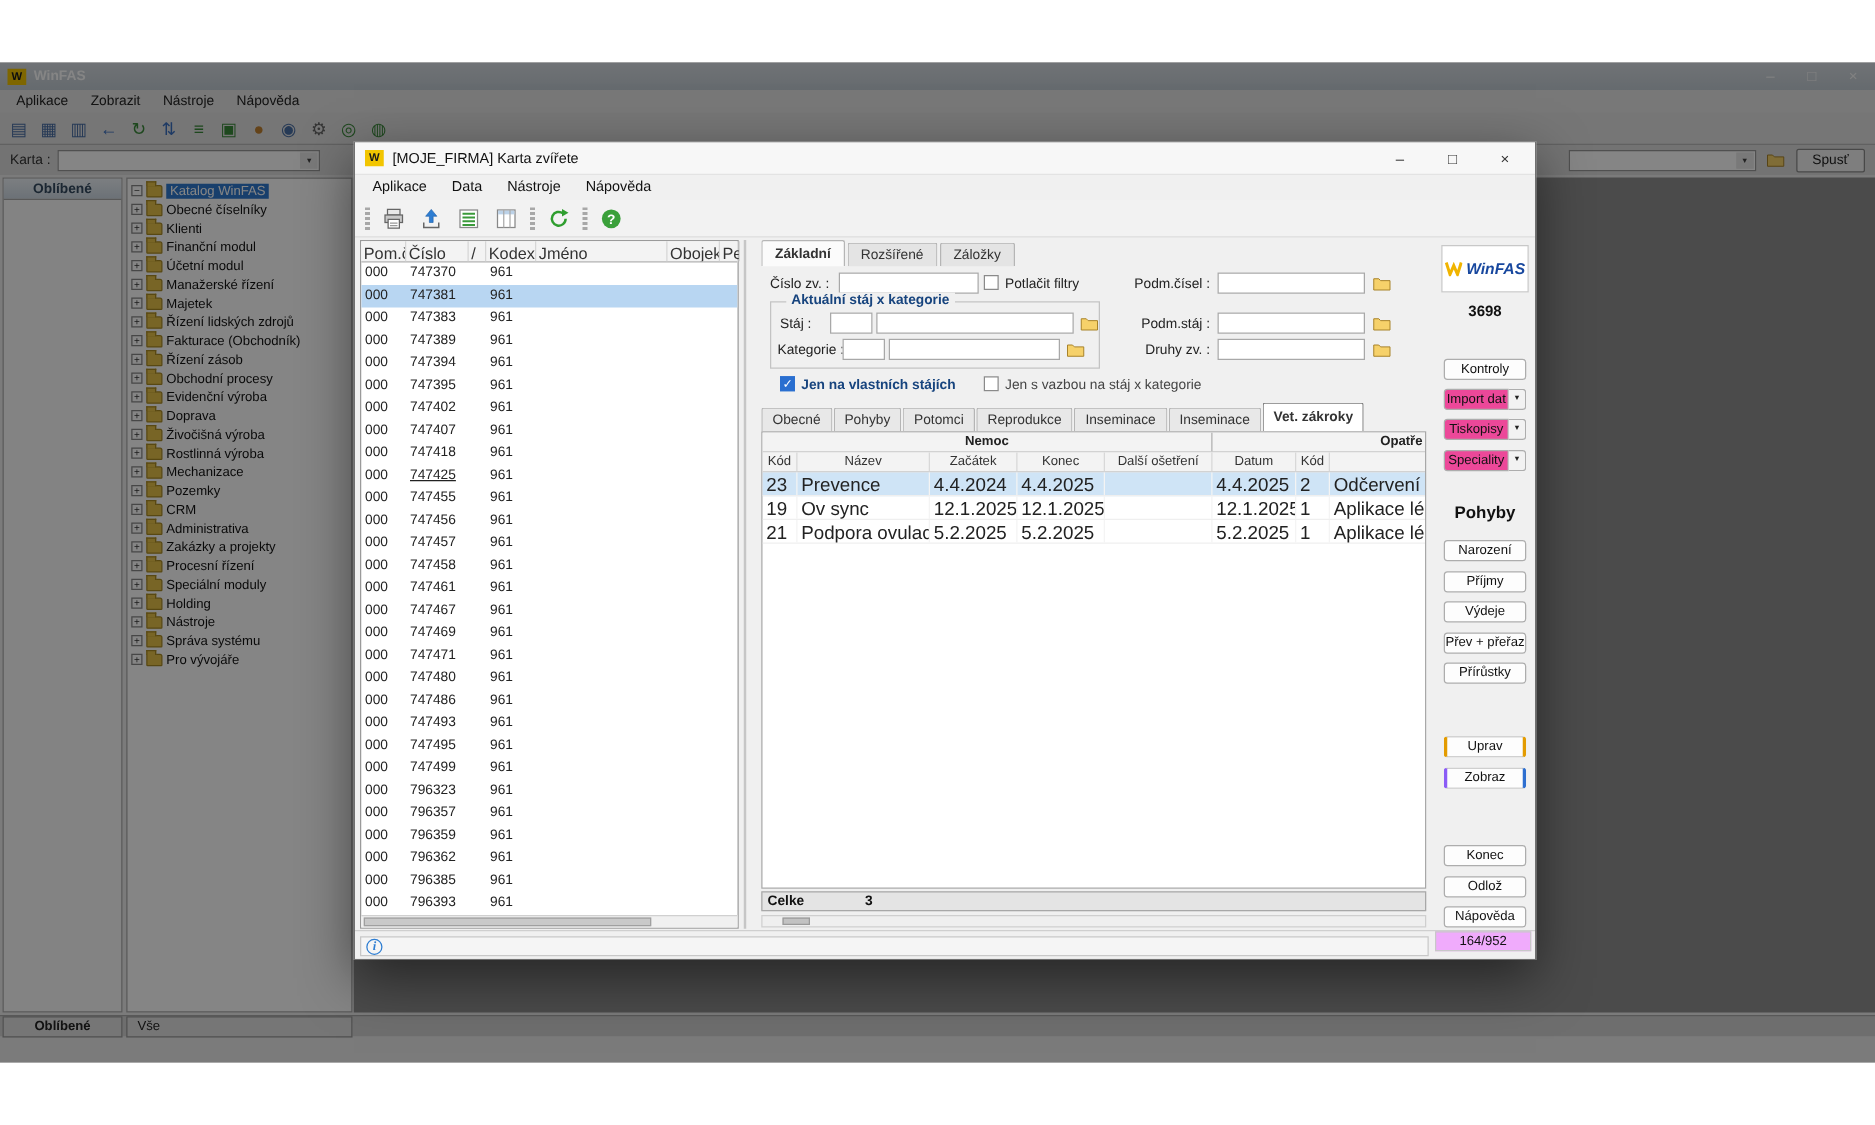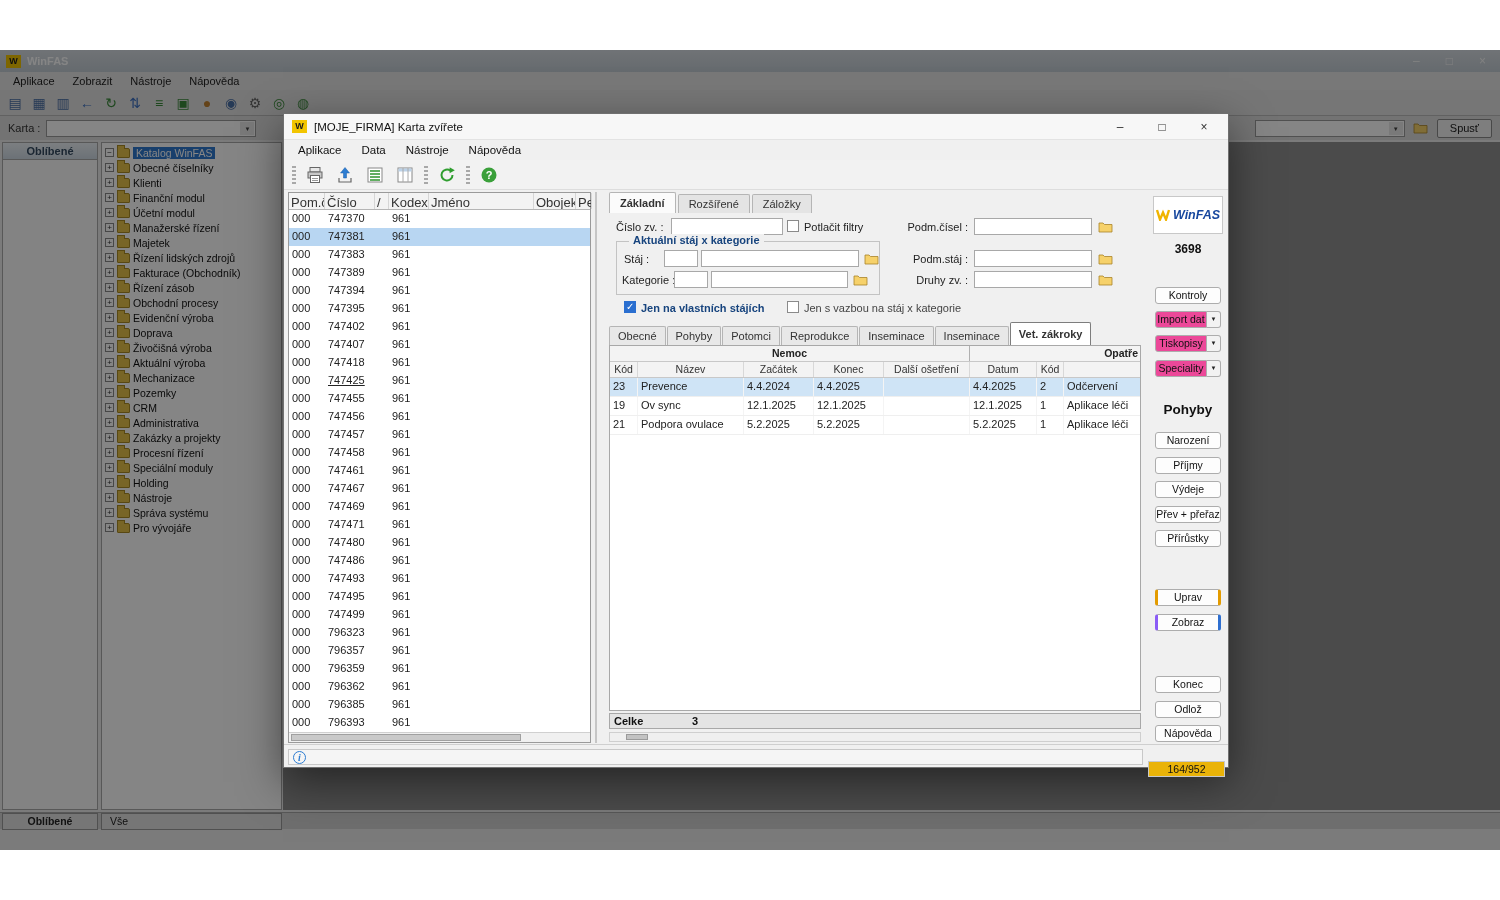--- a/index.html
+++ b/index.html
@@ -80,21 +80,21 @@
   .dtab.active{background:#fff;font-weight:bold;height:23px;line-height:22px;border-color:#7d7d7d}
 
   .vtable{position:absolute;left:325px;top:231px;width:532px;height:366px;background:#fff;border:1px solid #a8a8a8;overflow:hidden}
   .vgroup{display:flex;height:16px;background:#f3f3f3;border-bottom:1px solid #c8c8c8}
   .vg1{width:360px;text-align:center;font-size:10.5px;font-weight:bold;color:#222;border-right:1px solid #b0b0b0;line-height:15px}
   .vg2{flex:1;text-align:right;padding-right:2px;font-size:10.5px;font-weight:bold;color:#222;line-height:15px;overflow:hidden}
   .vcols{display:flex;height:16px;background:#f3f3f3;border-bottom:1px solid #c8c8c8}
   .vhcell{font-size:10.5px;color:#333;text-align:center;border-right:1px solid #d8d8d8;line-height:15px;overflow:hidden;white-space:nowrap;flex:0 0 auto}
   .vrow{display:flex;height:19px;border-bottom:1px solid #efefef}
   .vrow.sel{background:#cfe4f6}
-  .vcell{font-size:11px;color:#222;padding:2px 3px;overflow:hidden;white-space:nowrap;border-right:1px solid #f4f4f4;flex:0 0 auto}
+  .vcell{font-size:15px;color:#222;padding:2px 3px;overflow:hidden;white-space:nowrap;border-right:1px solid #f4f4f4;flex:0 0 auto}
   .vtotal{position:absolute;left:325px;top:599px;width:532px;height:16px;background:#e4e4e4;border:1px solid #a8a8a8}
   .vtotal .tl{position:absolute;left:4px;top:1px;font-weight:bold;font-size:11px;color:#111}
   .vtotal .tv{position:absolute;left:82px;top:1px;font-weight:bold;font-size:11px;color:#111}
   .vhscroll{position:absolute;left:325px;top:618px;width:532px;height:10px;background:#efefef;border:1px solid #cfcfcf}
   .vhscroll .thumb{position:absolute;left:16px;top:1px;width:22px;height:6px;background:#c2c2c2;border:1px solid #9a9a9a}
 
   .sb{position:absolute;left:868px;top:78px;width:74px;height:553px}
   .sb-logo{position:absolute;left:1px;top:4px;width:70px;height:38px;background:#fff;border:1px solid #c8c8c8;display:flex;align-items:center;justify-content:center;gap:3px}
   .sb-logo .txt{color:#17479e;font-weight:bold;font-style:italic;font-size:12.5px}
   .sb-num{position:absolute;left:0;width:72px;top:50px;text-align:center;font-weight:bold;font-size:12px;color:#111}
@@ -102,21 +102,21 @@
   .sbtn{position:absolute;left:3px;width:66px;height:17px;background:#fdfdfd;border:1px solid #adadad;border-radius:3px;font-size:10.5px;color:#111;text-align:center;line-height:15px;white-space:nowrap;overflow:hidden}
   .sbtn.uprav{border-left:3px solid #e39b00;border-right:3px solid #e39b00}
   .sbtn.zobraz{border-left:3px solid #8b5cf6;border-right:3px solid #2e6fd0}
   .sbtn-split{position:absolute;left:3px;width:66px;height:17px;display:flex}
   .sbtn-main{flex:1;background:#ec4899;border:1px solid #adadad;border-radius:3px 0 0 3px;font-size:10.5px;color:#111;text-align:center;line-height:15px;overflow:hidden;white-space:nowrap}
   .sbtn-arrow{width:14px;background:#f2f2f2;border:1px solid #adadad;border-left:none;border-radius:0 3px 3px 0;font-size:6px;color:#222;text-align:center;line-height:15px}
 
   .dlg-status{position:absolute;left:0;right:0;bottom:0;height:23px;background:#f0f0f0;border-top:1px solid #cfcfcf}
   .st-left{position:absolute;left:4px;top:4px;width:855px;height:16px;border:1px solid #c8c8c8;background:#f5f5f5;display:flex;align-items:center;padding-left:4px}
   .info-i{width:13px;height:13px;border-radius:50%;border:1px solid #2d7dd2;color:#2d7dd2;font-size:10px;font-weight:bold;font-family:"Liberation Serif",serif;font-style:italic;text-align:center;line-height:11px}
-  .st-right{position:absolute;left:864px;top:16px;width:77px;height:16px;border:1px solid #c8c8c8;background:#eab308;text-align:center;font-size:10.5px;line-height:14px;color:#111}
+  .st-right{position:absolute;left:864px;top:0;width:77px;height:16px;border:1px solid #c8c8c8;background:#f0abfc;text-align:center;font-size:10.5px;line-height:14px;color:#111}
 </style>
 </head>
 <body>
 
 <div class="stage">
   <div class="desktop">
 
     <div class="mainwin">
       <div class="mw-titlebar">
         <span class="wlogo">W</span>
@@ -240,21 +240,21 @@
               <span class="tlabel">Doprava</span>
             </div>
             <div class="tree-row">
               <span class="expander">+</span>
               <span class="folder"></span>
               <span class="tlabel">Živočišná výroba</span>
             </div>
             <div class="tree-row">
               <span class="expander">+</span>
               <span class="folder"></span>
-              <span class="tlabel">Aktuální výroba</span>
+              <span class="tlabel">Rostlinná výroba</span>
             </div>
             <div class="tree-row">
               <span class="expander">+</span>
               <span class="folder"></span>
               <span class="tlabel">Mechanizace</span>
             </div>
             <div class="tree-row">
               <span class="expander">+</span>
               <span class="folder"></span>
               <span class="tlabel">Pozemky</span>

